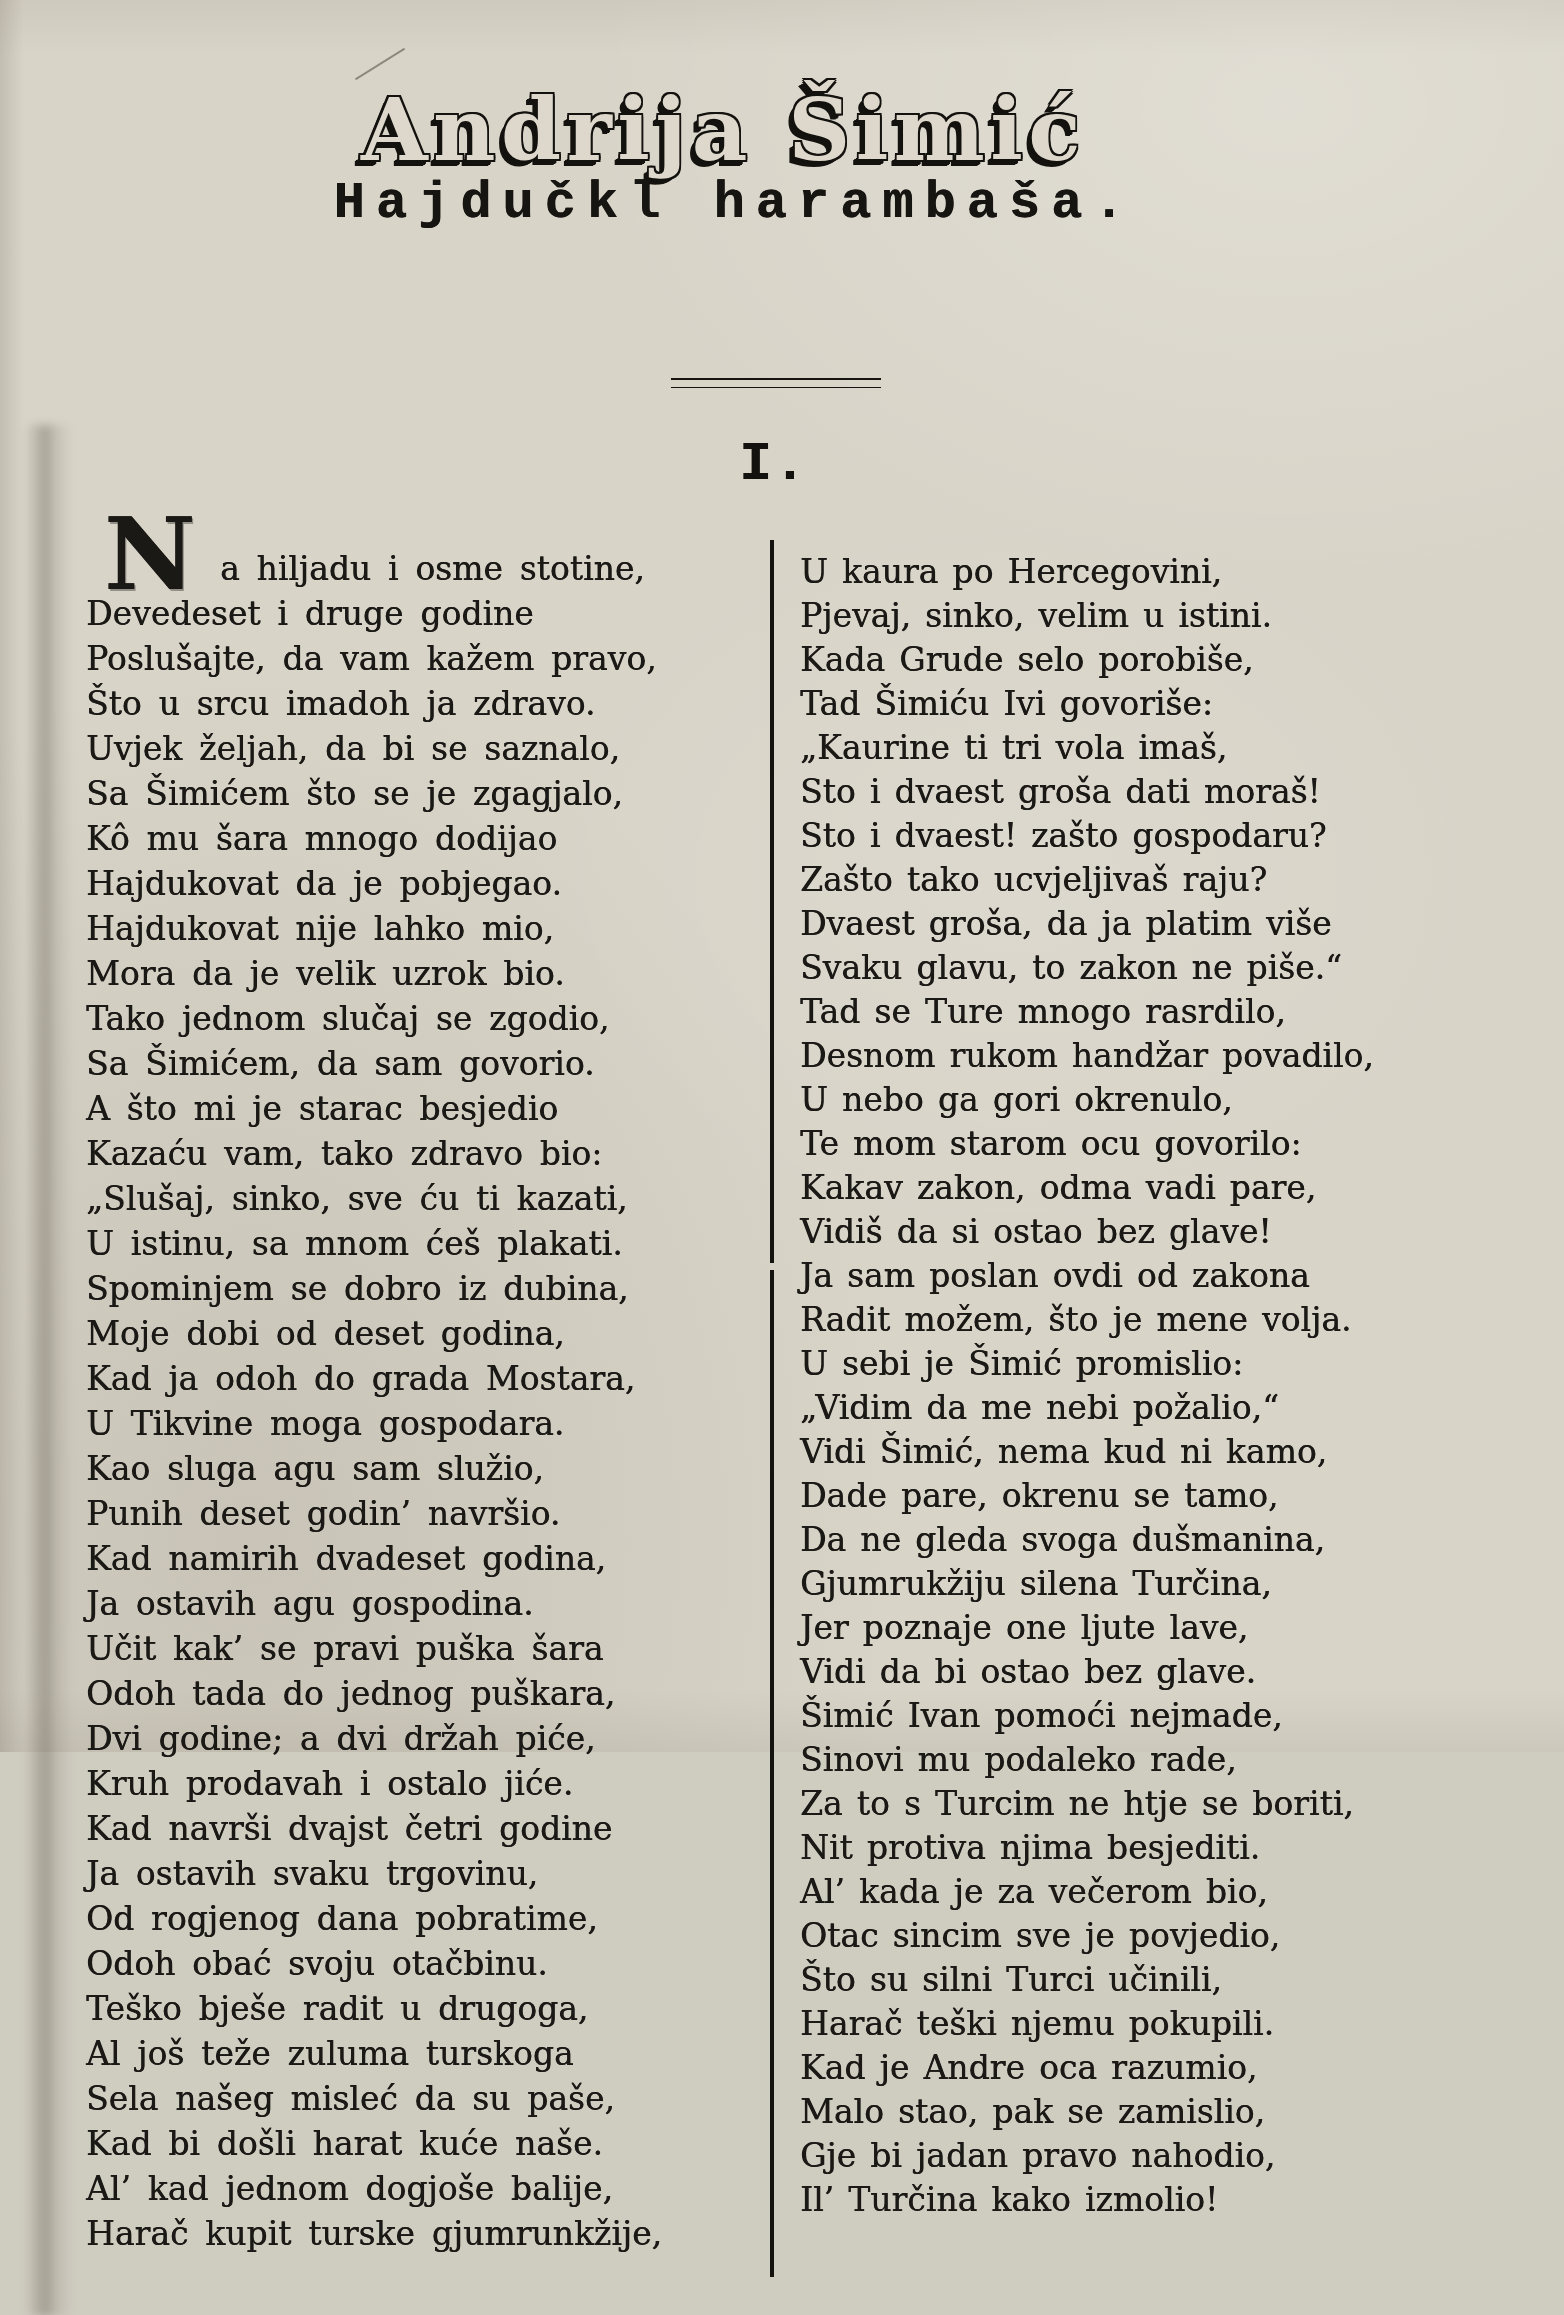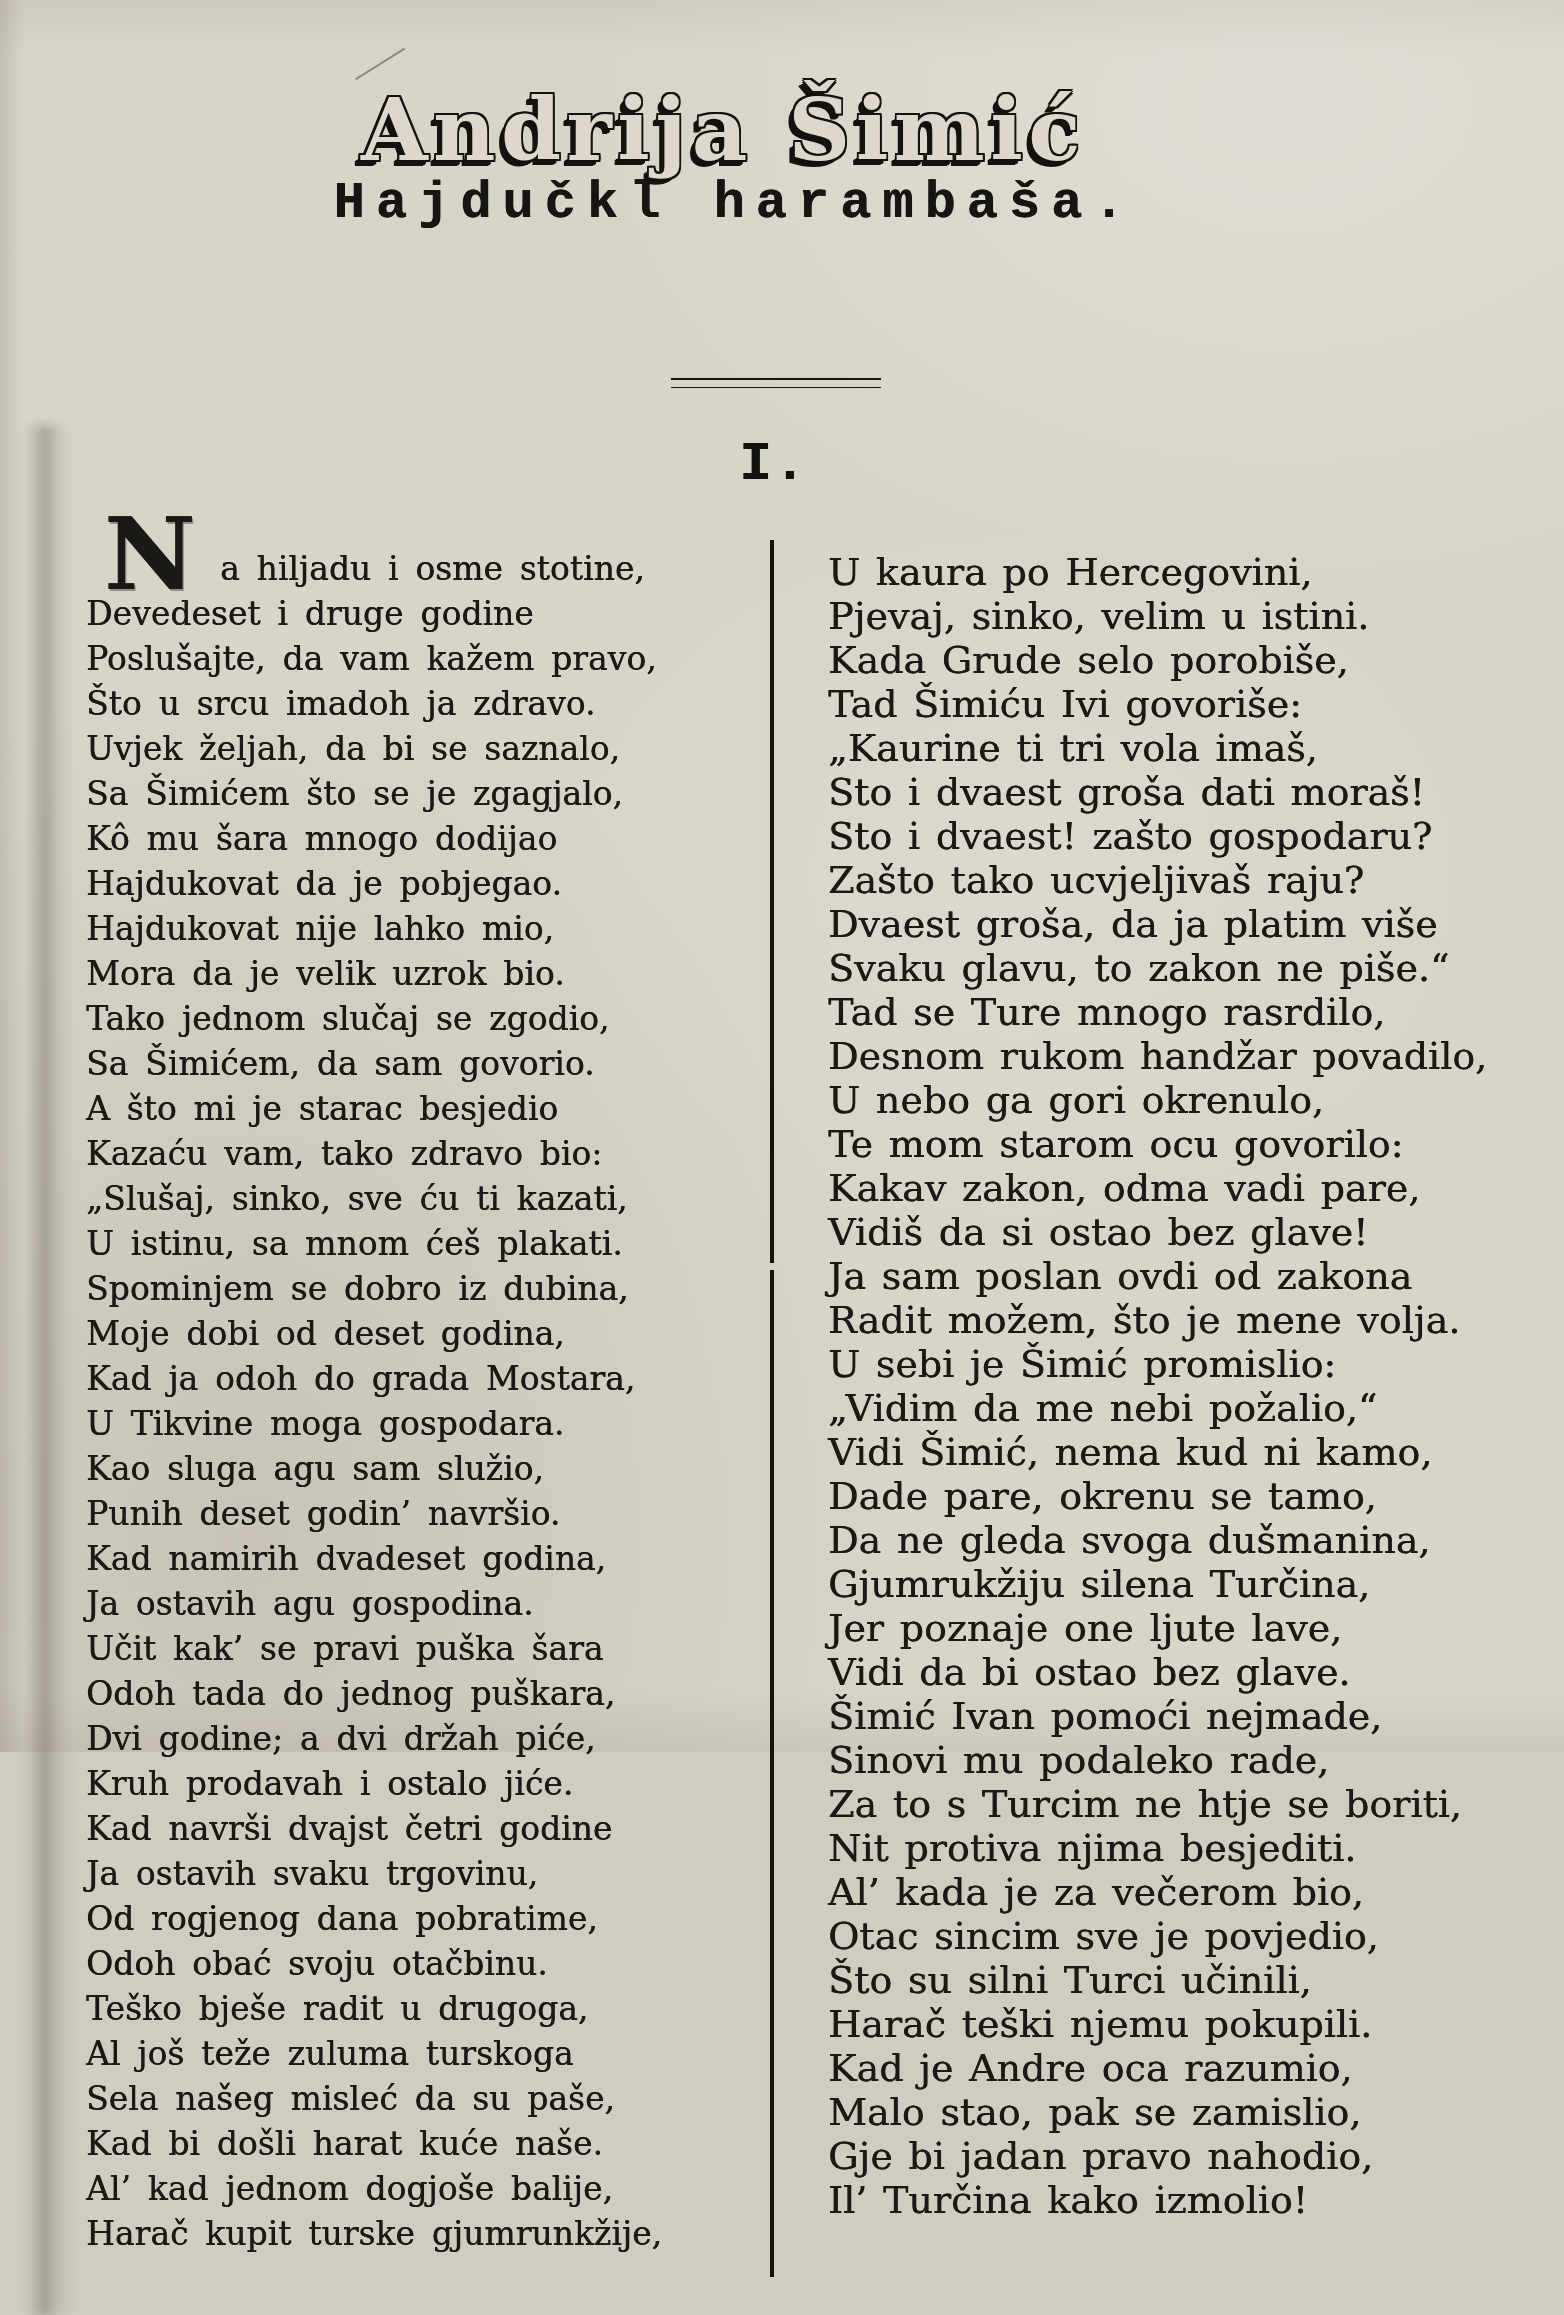--- a/index.html
+++ b/index.html
@@ -105,24 +105,24 @@
   }
   .col-left {
     left: 86px;
     top: 546px;
     width: 665px;
     font-size: 33px;
     line-height: 45px;
     word-spacing: 6.3px;
   }
   .col-right {
-    left: 828px;
+    left: 800px;
     top: 550px;
     width: 496px;
-    font-size: 38px;
+    font-size: 33px;
     line-height: 44px;
     word-spacing: 3.6px;
   }
   .line { white-space: nowrap; }
   .first-line { padding-left: 134px; }
   .dropcap {
     position: absolute;
     left: 18px;
     top: -42px;
     font-size: 100px;

